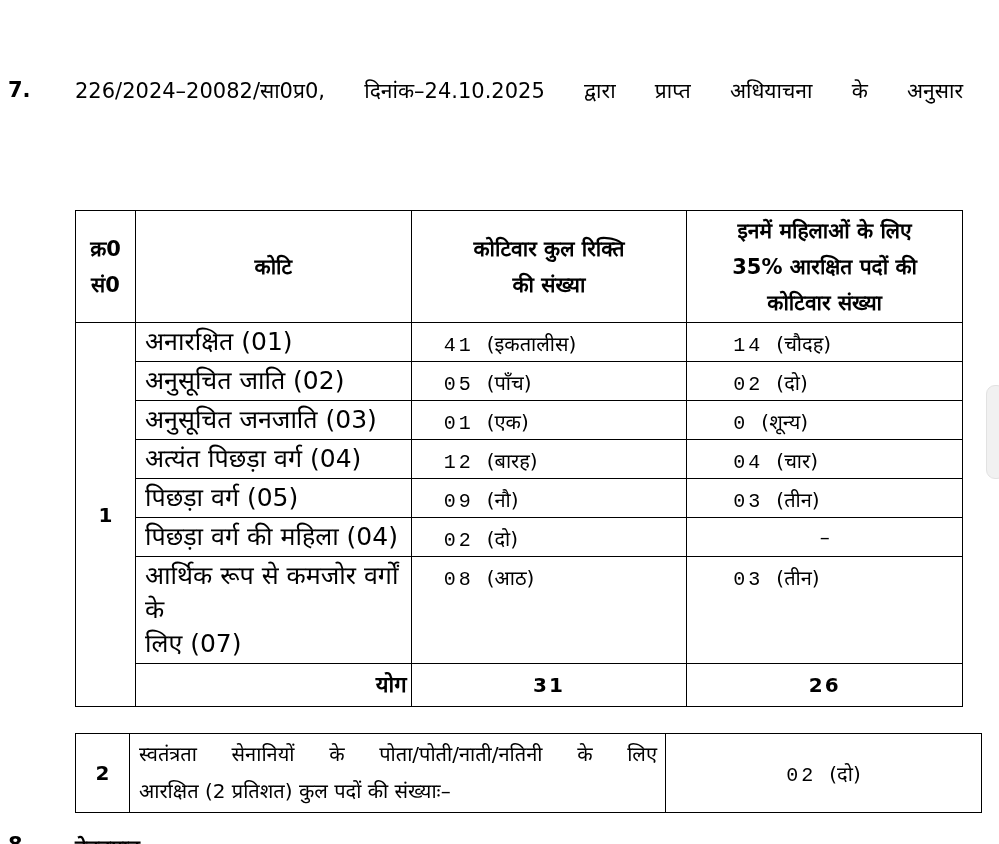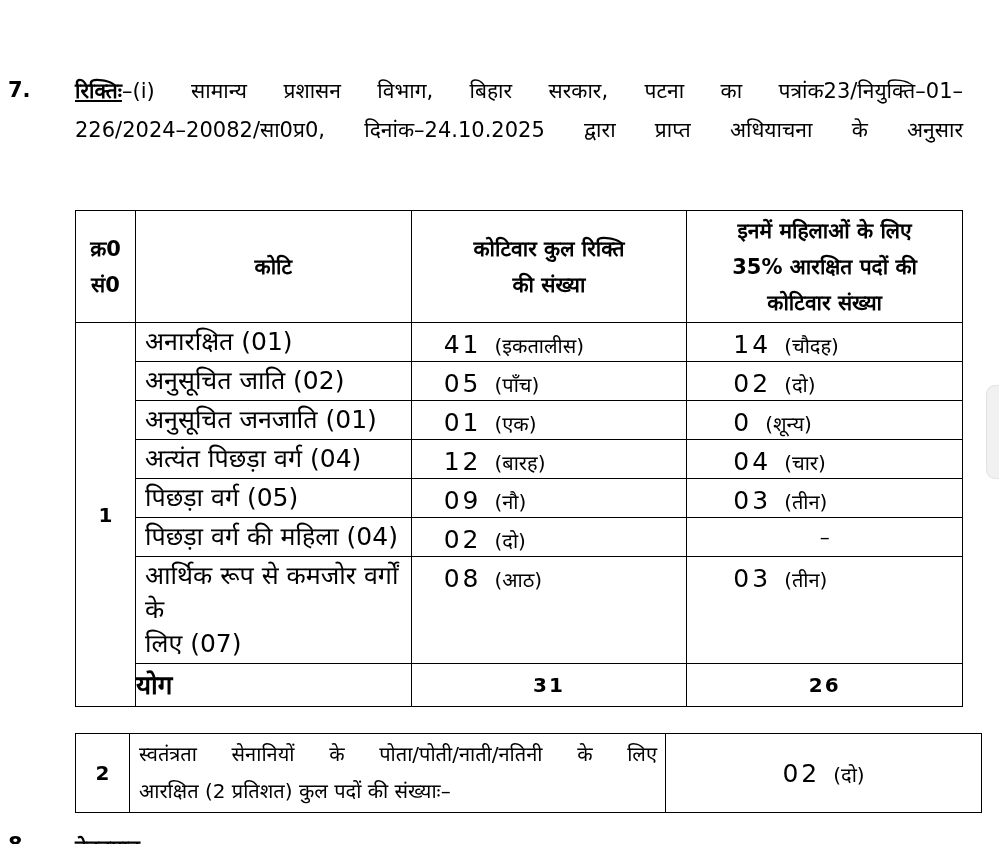--- a/index.html
+++ b/index.html
@@ -26,23 +26,23 @@
   .main-table th{
     font-size:21px;font-weight:bold;text-align:center;vertical-align:middle;
     line-height:36px;white-space:pre-line;padding:0 4px;
   }
   .c-sn{width:51px;text-align:center;vertical-align:middle;font-weight:bold;font-size:20px;}
   .c-cat{width:367px;font-size:25px;vertical-align:middle;padding:2px 4px 2px 9px;
          line-height:34px;white-space:pre-line;}
   .c-val{width:209px;font-size:20px;vertical-align:top;padding:7px 0 0 32px;}
   .c-wom{width:253px;font-size:20px;vertical-align:top;padding:7px 0 0 46px;}
   .c-dash{text-align:center;padding-left:0;}
-  .num{letter-spacing:3px;font-size:25px;}
+  .num{letter-spacing:3px;font-size:20px;font-family:Liberation Mono, monospace;}
   .word{margin-left:13px;}
-  .total-label{font-weight:bold;text-align:left;font-size:26px;padding-left:0;}
+  .total-label{font-weight:bold;text-align:right;font-size:22px;padding-left:0;}
   .total-val{font-weight:bold;text-align:center;font-size:20px;padding:9px 0 0 0;letter-spacing:2px;}
   
   .second-table{position:absolute;left:75px;top:733px;width:888px;height:75px;}
   .second-table td{border:1px solid #000;}
   .s-sn{width:51px;text-align:center;vertical-align:middle;font-weight:bold;font-size:20px;}
   .s-text{width:518px;font-size:20px;vertical-align:middle;padding:2px 8px 2px 9px;line-height:37px;}
   .s-text .tl1{text-align:justify;text-align-last:justify;}
   .s-val{width:313px;text-align:center;vertical-align:middle;font-size:20px;}
   
   .partial-section{position:absolute;top:833px;left:8px;width:500px;font-weight:bold;font-size:21px;}
@@ -51,21 +51,20 @@
   .scroll-thumb{
     position:absolute;left:986px;top:385px;width:18px;height:92px;
     background:#f1f1f1;border:1px solid #e2e2e2;border-radius:9px;
   }
 </style>
 </head>
 <body>
 
 <div class="section-number">7.</div>
 <div class="para-block">
-  <div class="pline pjust"><span class="bold-underline">रिक्तिः</span><span>–(i) सामान्य प्रशासन विभाग, बिहार सरकार, पटना का पत्रांक23/नियुक्ति–01–</span></div>
   <div class="pline pjust">226/2024–20082/सा0प्र0, दिनांक–24.10.2025 द्वारा प्राप्त अधियाचना के अनुसार</div>
 </div>
 
 <table class="main-table">
   <thead>
     <tr style="height:112px;">
       <th class="c-sn">क्र0
 सं0</th>
       <th>कोटि</th>
       <th>कोटिवार कुल रिक्ति
@@ -81,21 +80,21 @@
         <td class="c-cat">अनारक्षित (01)</td>
         <td class="c-val"><span class="num">41</span><span class="word">(इकतालीस)</span></td>
         <td class="c-wom"><span class="num">14</span><span class="word">(चौदह)</span></td>
       </tr>
       <tr style="height: 38px;">
         <td class="c-cat">अनुसूचित जाति (02)</td>
         <td class="c-val"><span class="num">05</span><span class="word">(पाँच)</span></td>
         <td class="c-wom"><span class="num">02</span><span class="word">(दो)</span></td>
       </tr>
       <tr style="height: 38px;">
-        <td class="c-cat">अनुसूचित जनजाति (01)</td>
+        <td class="c-cat">अनुसूचित जनजाति (03)</td>
         <td class="c-val"><span class="num">01</span><span class="word">(एक)</span></td>
         <td class="c-wom"><span class="num">0</span><span class="word">(शून्य)</span></td>
       </tr>
       <tr style="height: 38px;">
         <td class="c-cat">अत्यंत पिछड़ा वर्ग (04)</td>
         <td class="c-val"><span class="num">12</span><span class="word">(बारह)</span></td>
         <td class="c-wom"><span class="num">04</span><span class="word">(चार)</span></td>
       </tr>
       <tr style="height: 38px;">
         <td class="c-cat">पिछड़ा वर्ग (05)</td>

